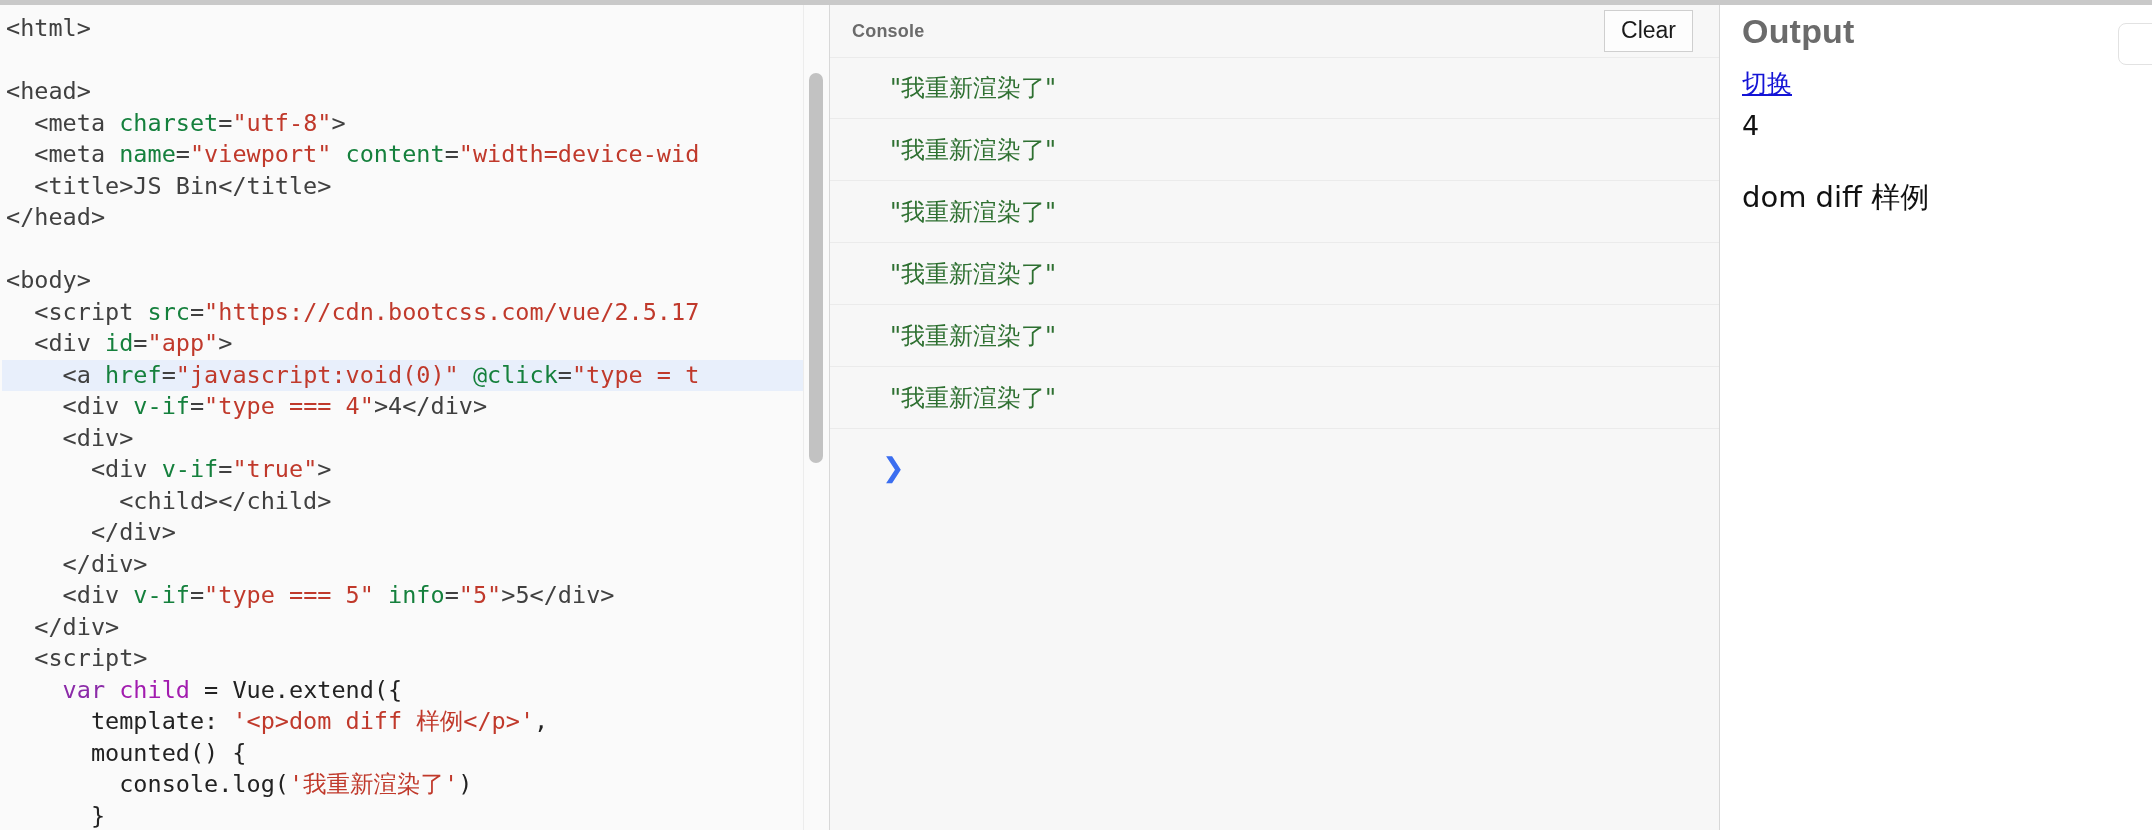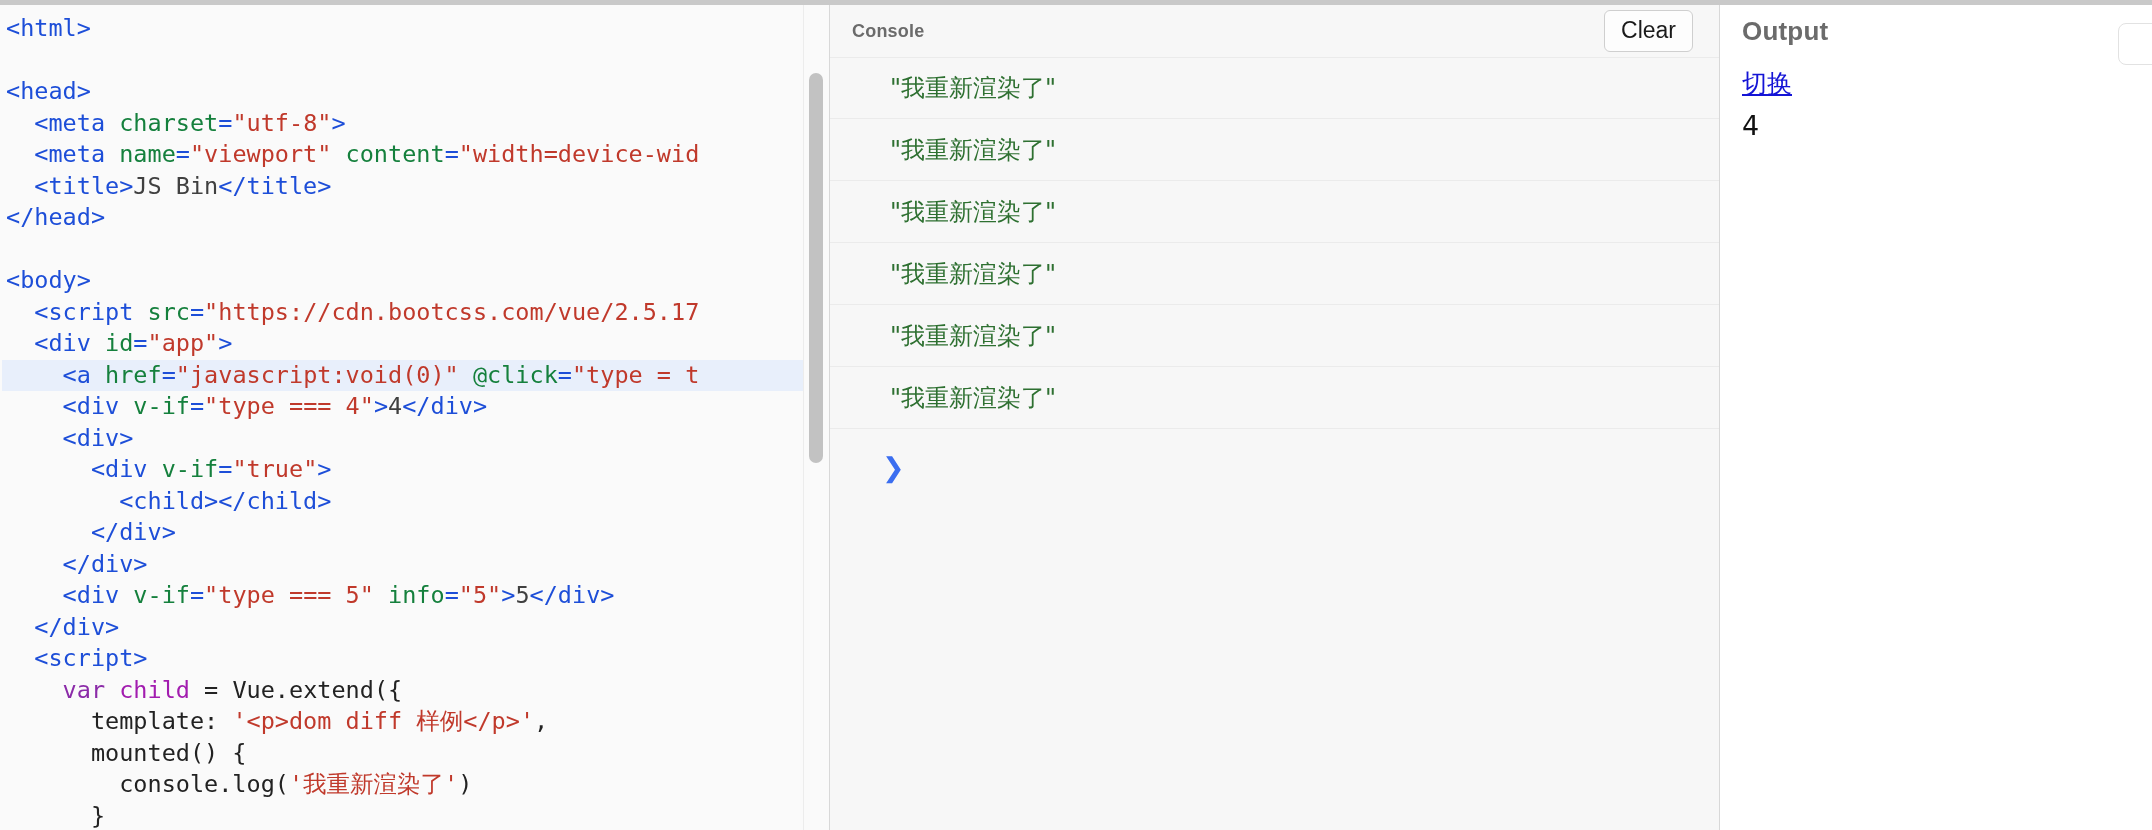--- a/index.html
+++ b/index.html
@@ -55,21 +55,21 @@
     height: 31.5px;
     white-space: pre;
     padding-left: 4px;
   }
 
   .code-line.active {
     background: #e8effb;
   }
 
   
-  .t-tag      { color: #1d4ed8; }
+  .t-tag      { color: #404040; }
   .t-attr     { color: #15803d; }
   .t-str      { color: #c0392b; }
   .t-text     { color: #404040; }
   .t-kw       { color: #8b2ba8; }
   .t-def      { color: #a21caf; }
   .t-plain    { color: #222222; }
 
   
   .code-scroll-track {
     position: absolute;
@@ -113,21 +113,21 @@
     font-weight: bold;
     color: #6b6b6b;
     letter-spacing: 0.2px;
   }
   .clear-btn {
     margin-left: auto;
     font-size: 23px;
     color: #1a1a1a;
     background: #fdfdfd;
     border: 1px solid #cfcfcf;
-    border-radius: 6px;
+    border-radius: 0;
     padding: 6px 16px 7px;
     cursor: pointer;
     font-family: "Liberation Sans", sans-serif;
     line-height: 1.15;
   }
 
   .console-log-list {
     position: relative;
     width: 100%;
   }
@@ -180,21 +180,21 @@
     overflow: hidden;
   }
   .output-header {
     position: relative;
     height: 52px;
     display: flex;
     align-items: center;
     padding: 0 0 0 22px;
   }
   .output-title {
-    font-size: 26px;
+    font-size: 34px;
     font-weight: bold;
     color: #6b6b6b;
     letter-spacing: 0.2px;
   }
   .output-corner-btn {
     position: absolute;
     top: 18px;
     right: -8px;
     width: 42px;
     height: 42px;
@@ -273,16 +273,17 @@
   </section>
 
   <section class="output-panel">
     <div class="output-header">
       <span class="output-title">Output</span>
       <div class="output-corner-btn"></div>
     </div>
     <div class="output-body">
       <a class="output-link" href="javascript:void(0)">切换</a>
       <div class="output-num">4</div>
+      <div class="output-para">dom diff 样例</div>
     </div>
   </section>
 
 </div>
 
 </body></html>

